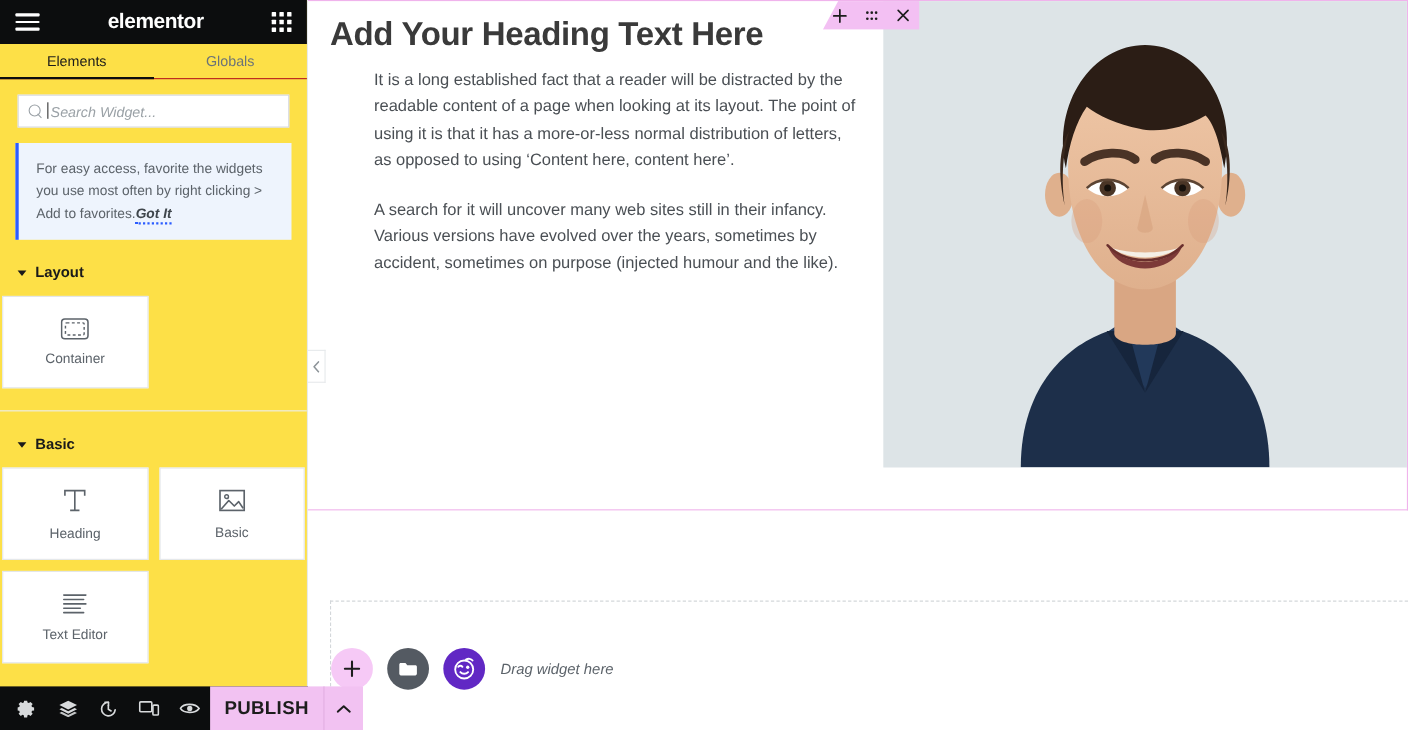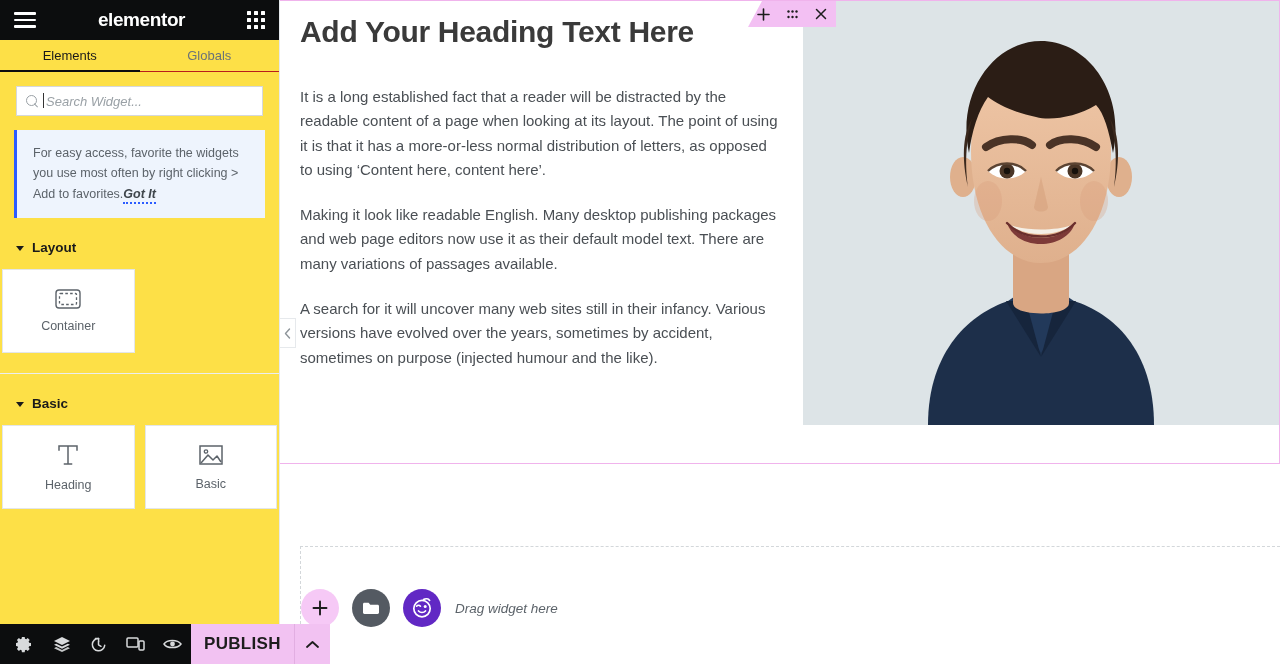--- a/index.html
+++ b/index.html
@@ -92,22 +92,22 @@
     z-index: 20; }
 
   
   .canvas { flex: 1; height: 664px; position: relative; background: #fff;
     overflow: hidden; }
   .hero { position: absolute; left: 0; top: 0; right: 0; height: 464px;
     border: 1.6px solid #f0b3ec; border-left: none; background: #fff; }
   .hero-inner { display: flex; height: 100%; }
   .hero-text { width: 523px; padding: 14px 24px 0 20px; }
   .hero-h1 { font-size: 30px; font-weight: bold; color: #3a3a3a;
-    letter-spacing: -0.3px; margin-bottom: 36px; }
-  .hero-p { font-size: 15px; line-height: 1.62; color: #4a4f54; margin-bottom: 21px; }
+    letter-spacing: -0.3px; margin-bottom: 12px; }
+  .hero-p { font-size: 15px; line-height: 1.62; color: #4a4f54; margin-bottom: 21px; margin-left: 40px; }
   .hero-img { flex: 1; background: #dde4e7; position: relative; overflow: hidden;
     height: 424px; }
 
   .pinkbar { position: absolute; top: 0; left: 468px; height: 26px; width: 88px;
     background: #f3c0f3; display: flex; align-items: center; justify-content: center;
     gap: 0; z-index: 12; clip-path: polygon(14px 0, 100% 0, 100% 100%, 0 100%); }
   .pb-btn { width: 29px; height: 26px; display: flex; align-items: center;
     justify-content: center; cursor: pointer; }
 
   .dropzone { position: absolute; left: 20px; right: 0; top: 546px; bottom: -40px;
@@ -208,20 +208,34 @@
           <span>
             <svg width="26" height="24" viewBox="0 0 26 24">
               <rect x="2" y="3" width="22" height="18" fill="none" stroke="#5c636a" stroke-width="1.5"></rect>
               <circle cx="8" cy="8.5" r="1.7" fill="none" stroke="#5c636a" stroke-width="1.3"></circle>
               <path d="M3 20 L10 12 L15 17 L19 13 L23 19" fill="none" stroke="#5c636a" stroke-width="1.5" stroke-linejoin="round"></path>
             </svg>
           </span>
           <span class="wlabel">Basic</span>
         </div>
 
+        <div class="wcard">
+          <span>
+            <svg width="26" height="22" viewBox="0 0 26 22">
+              <g stroke="#5c636a" stroke-width="1.5" stroke-linecap="round">
+                <path d="M3 3 H23"></path>
+                  <path d="M3 7 H21"></path>
+                  <path d="M3 11 H23"></path>
+                <path d="M3 15 H18"></path>
+                  <path d="M3 19 H21"></path>
+              </g>
+            </svg>
+          </span>
+          <span class="wlabel">Text Editor</span>
+        </div>
 
 
       </div>
     </div>
 
     <div class="bottombar">
       <div class="bicons">
         <div class="bicon">
           <svg width="17" height="17" viewBox="0 0 17 17">
             <path fill="#d8dadc" d="M8.5 5.6a2.9 2.9 0 100 5.8 2.9 2.9 0 000-5.8zm0 4.4a1.5 1.5 0 110-3 1.5 1.5 0 010 3z"></path>
@@ -272,21 +286,20 @@
     </svg>
   </div>
 
   <div class="canvas">
 
     <div class="hero">
       <div class="hero-inner">
         <div class="hero-text">
           <h1 class="hero-h1">Add Your Heading Text Here</h1>
           <p class="hero-p">It is a long established fact that a reader will be distracted by the readable content of a page when looking at its layout. The point of using it is that it has a more-or-less normal distribution of letters, as opposed to using ‘Content here, content here’.</p>
-          <p class="hero-p">Making it look like readable English. Many desktop publishing packages and web page editors now use it as their default model text. There are many variations of passages available.</p>
           <p class="hero-p">A search for it will uncover many web sites still in their infancy. Various versions have evolved over the years, sometimes by accident, sometimes on purpose (injected humour and the like).</p>
         </div>
         <div class="hero-img">
           <svg class="person" viewBox="0 0 330 424" preserveAspectRatio="xMidYMax meet">
             <defs>
               <linearGradient id="sk" x1="0" y1="0" x2="0" y2="1">
                 <stop offset="0" stop-color="#f0c8a8"></stop>
                   <stop offset="1" stop-color="#dfb08d"></stop>
               </linearGradient>
             </defs>

